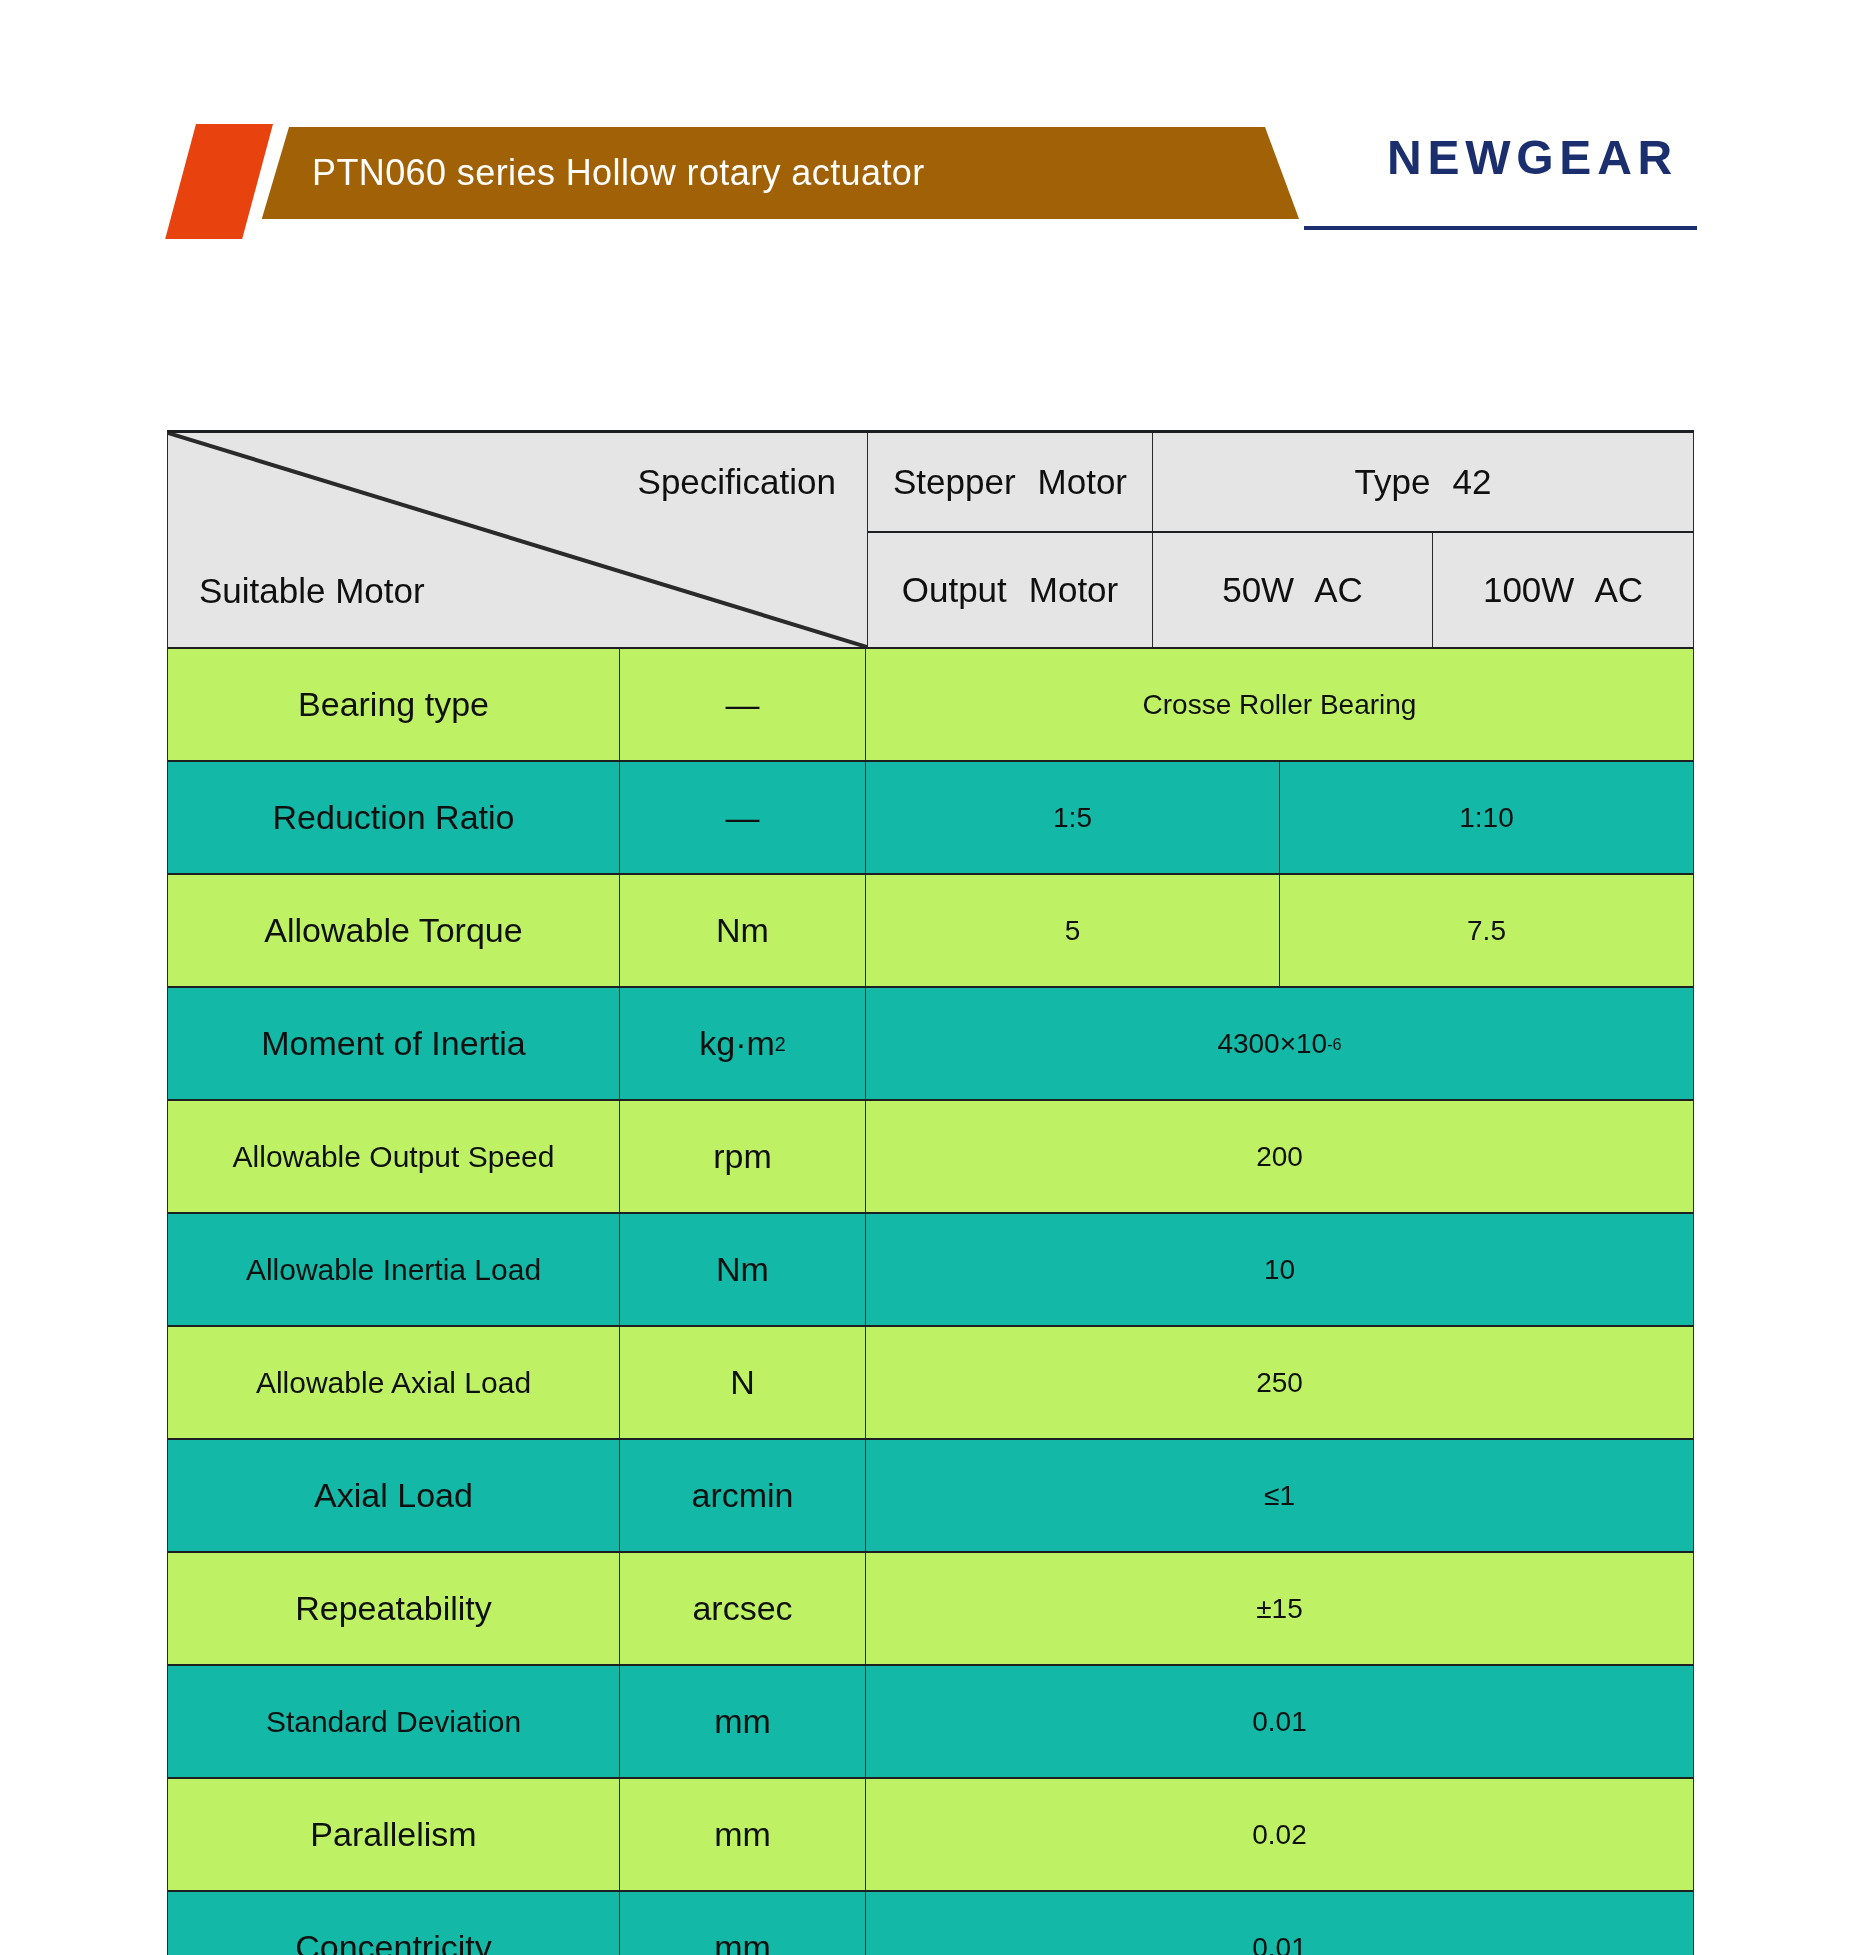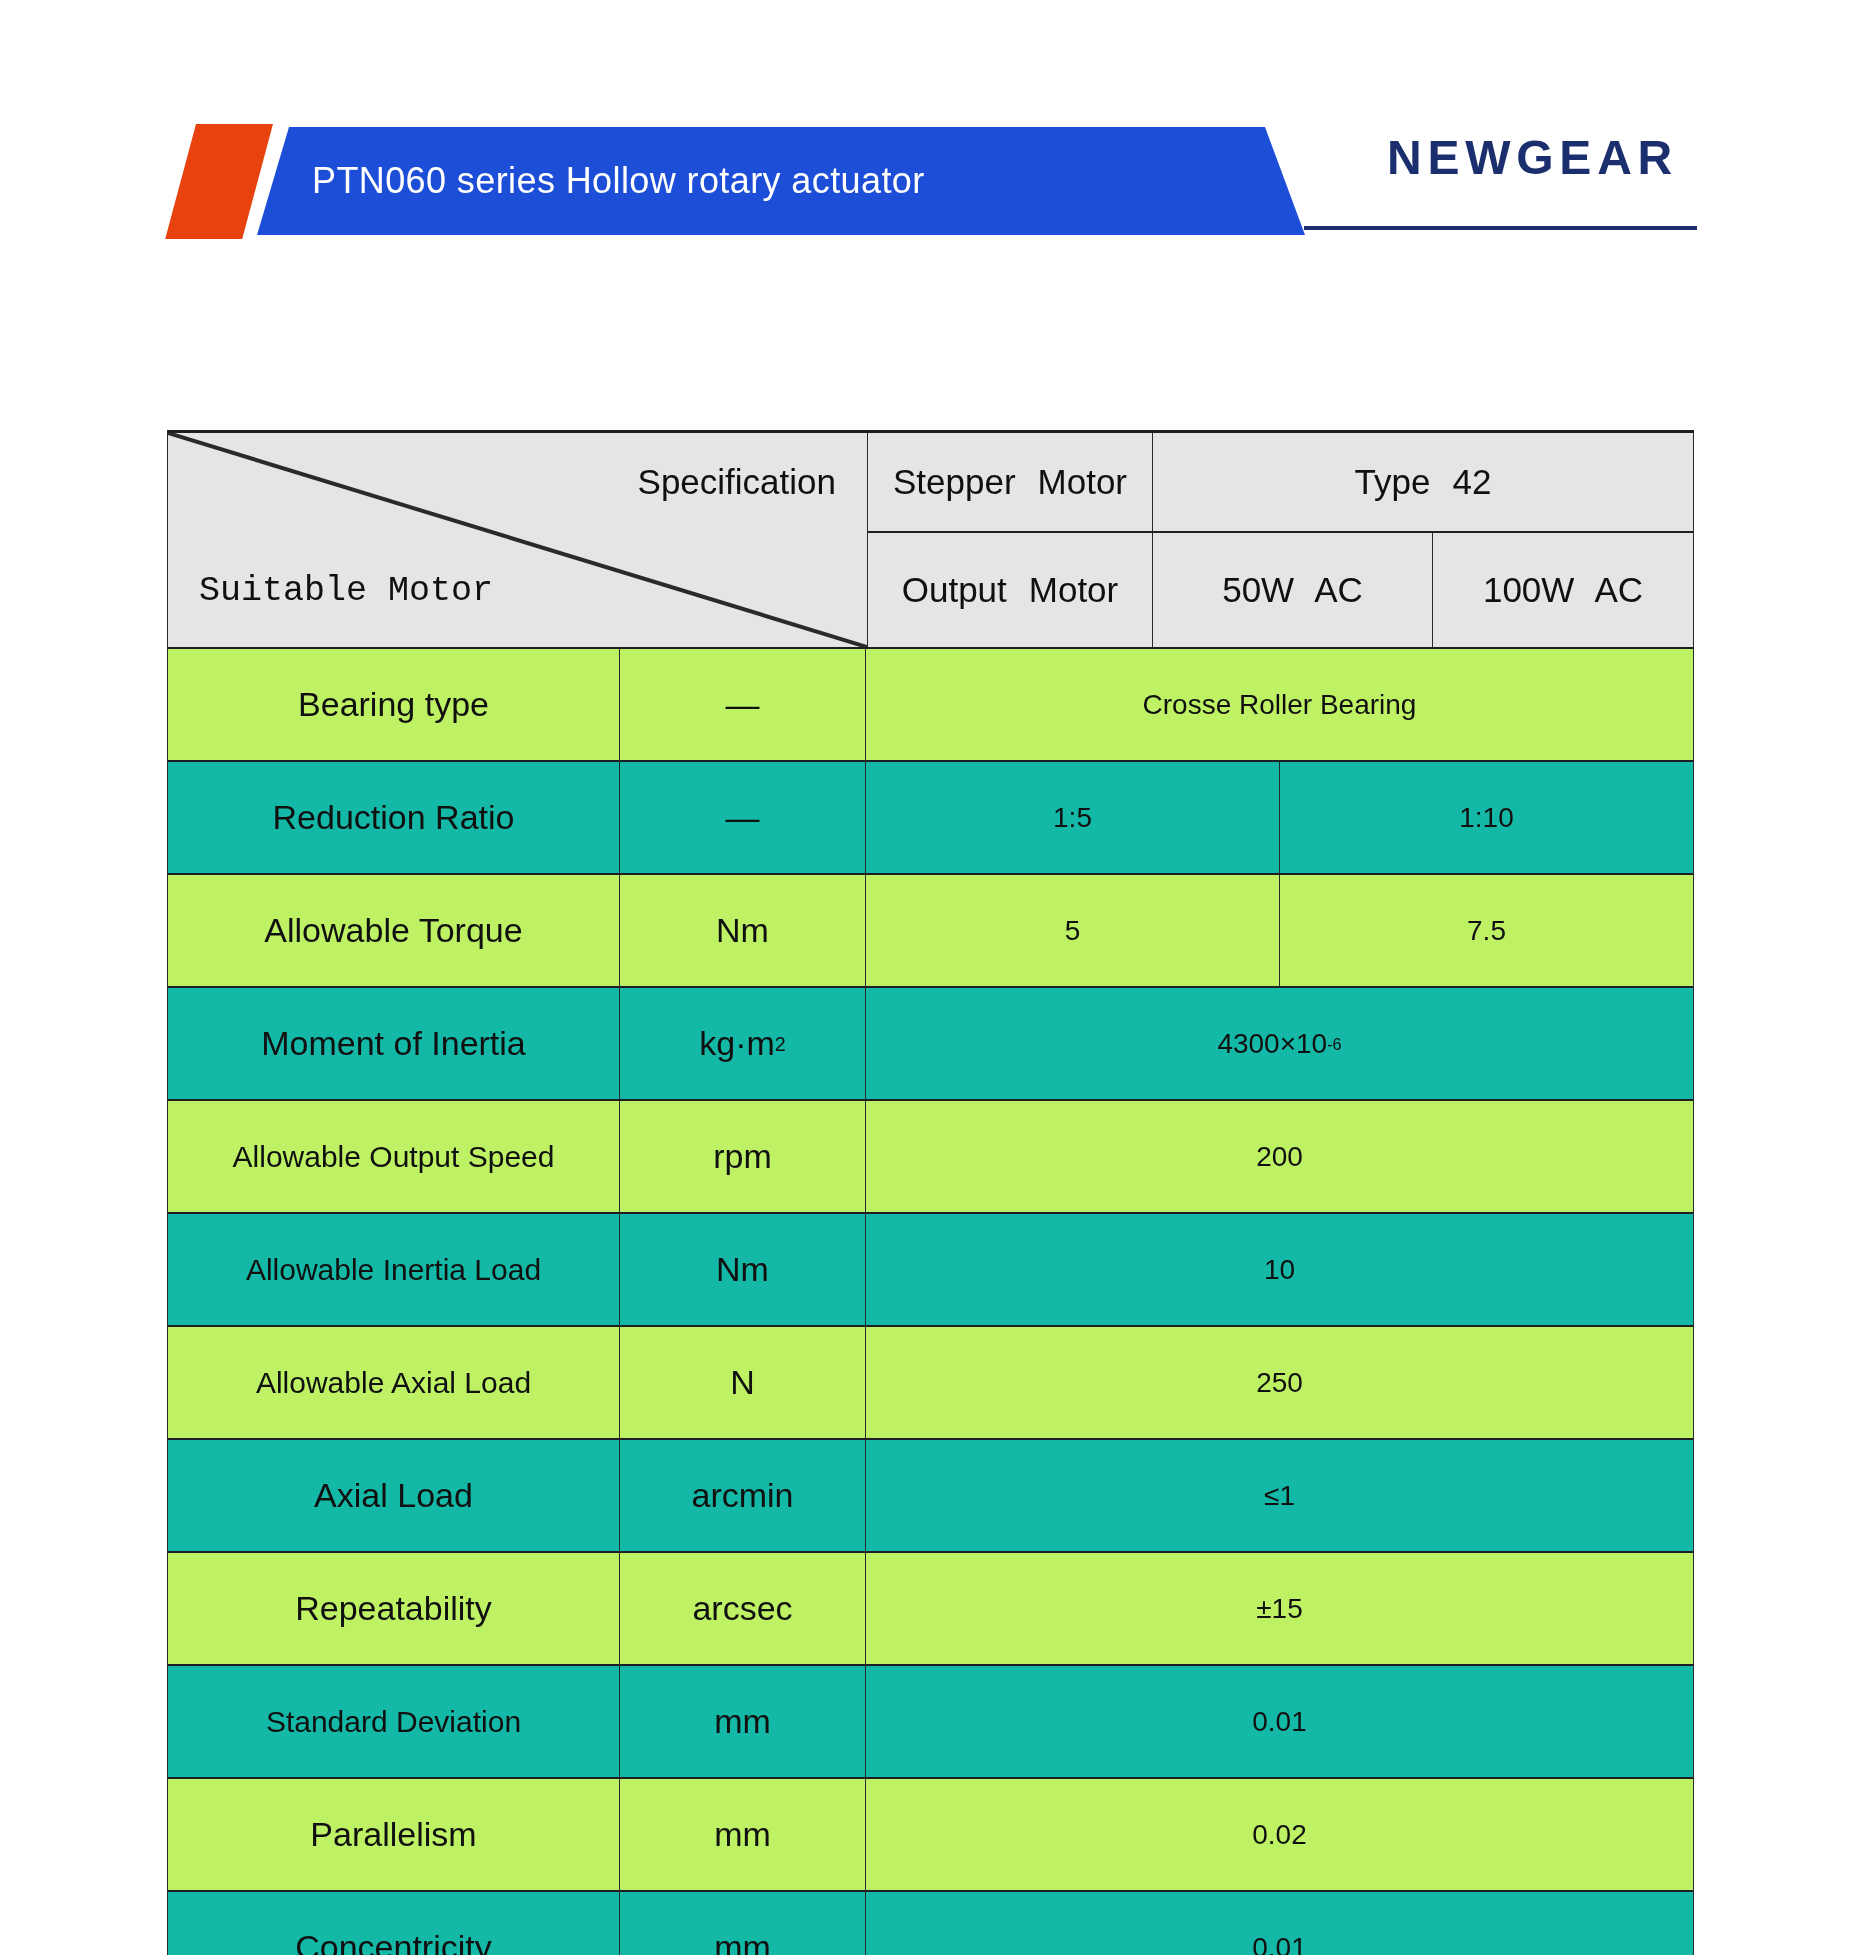--- a/index.html
+++ b/index.html
@@ -12,22 +12,22 @@
   }
   .page{position:relative; width:1872px; height:2400px; background:#fff;}
 
   
   .accent{
     position:absolute; left:196px; top:124px; width:77px; height:115px;
     background:#e8430f;
     transform:skewX(-15deg); transform-origin:top left;
   }
   .banner{
-    position:absolute; left:257px; top:127px; width:1048px; height:108px;
-    background:#1d4ed8;
+    position:absolute; left:257px; top:127px; width:1048px; height:92px;
+    background:#a16207;
     clip-path:polygon(32px 0px, 1008px 0px, 1048px 108px, 0px 108px);
     display:flex; align-items:center;
   }
   .banner .title{
     margin-left:55px;
     font-size:36px; font-weight:500; color:#ffffff;
     letter-spacing:0.4px; white-space:nowrap;
   }
   .brand{
     position:absolute; left:1341px; top:130px; width:383px;
@@ -62,21 +62,21 @@
     width:699px; position:relative;
     border-right:0.8px solid #2a2a2a; flex:none;
   }
   .corner svg{position:absolute; left:0; top:0; width:100%; height:100%;}
   .corner .spec{
     position:absolute; top:0; right:31px; height:98px;
     display:flex; align-items:center; font-size:35px;
   }
   .corner .suit{
     position:absolute; bottom:0; left:31px; height:113px;
-    display:flex; align-items:center; font-size:35px;font-family:Liberation Mono, monospace;
+    display:flex; align-items:center; font-size:35px;
   }
   .hright{flex:1; display:flex; flex-direction:column;}
   .hrow1{height:98px; display:flex; border-bottom:2.3px solid #1e1f23;}
   .hrow2{flex:1; display:flex;}
   .hcell{
     display:flex; align-items:center; justify-content:center;
     font-size:35px; word-spacing:0.35em; box-sizing:border-box;
   }
   .hcell.motor{width:285px; flex:none; border-right:0.8px solid #2a2a2a;}
   .hrow1 .type{flex:1;}

